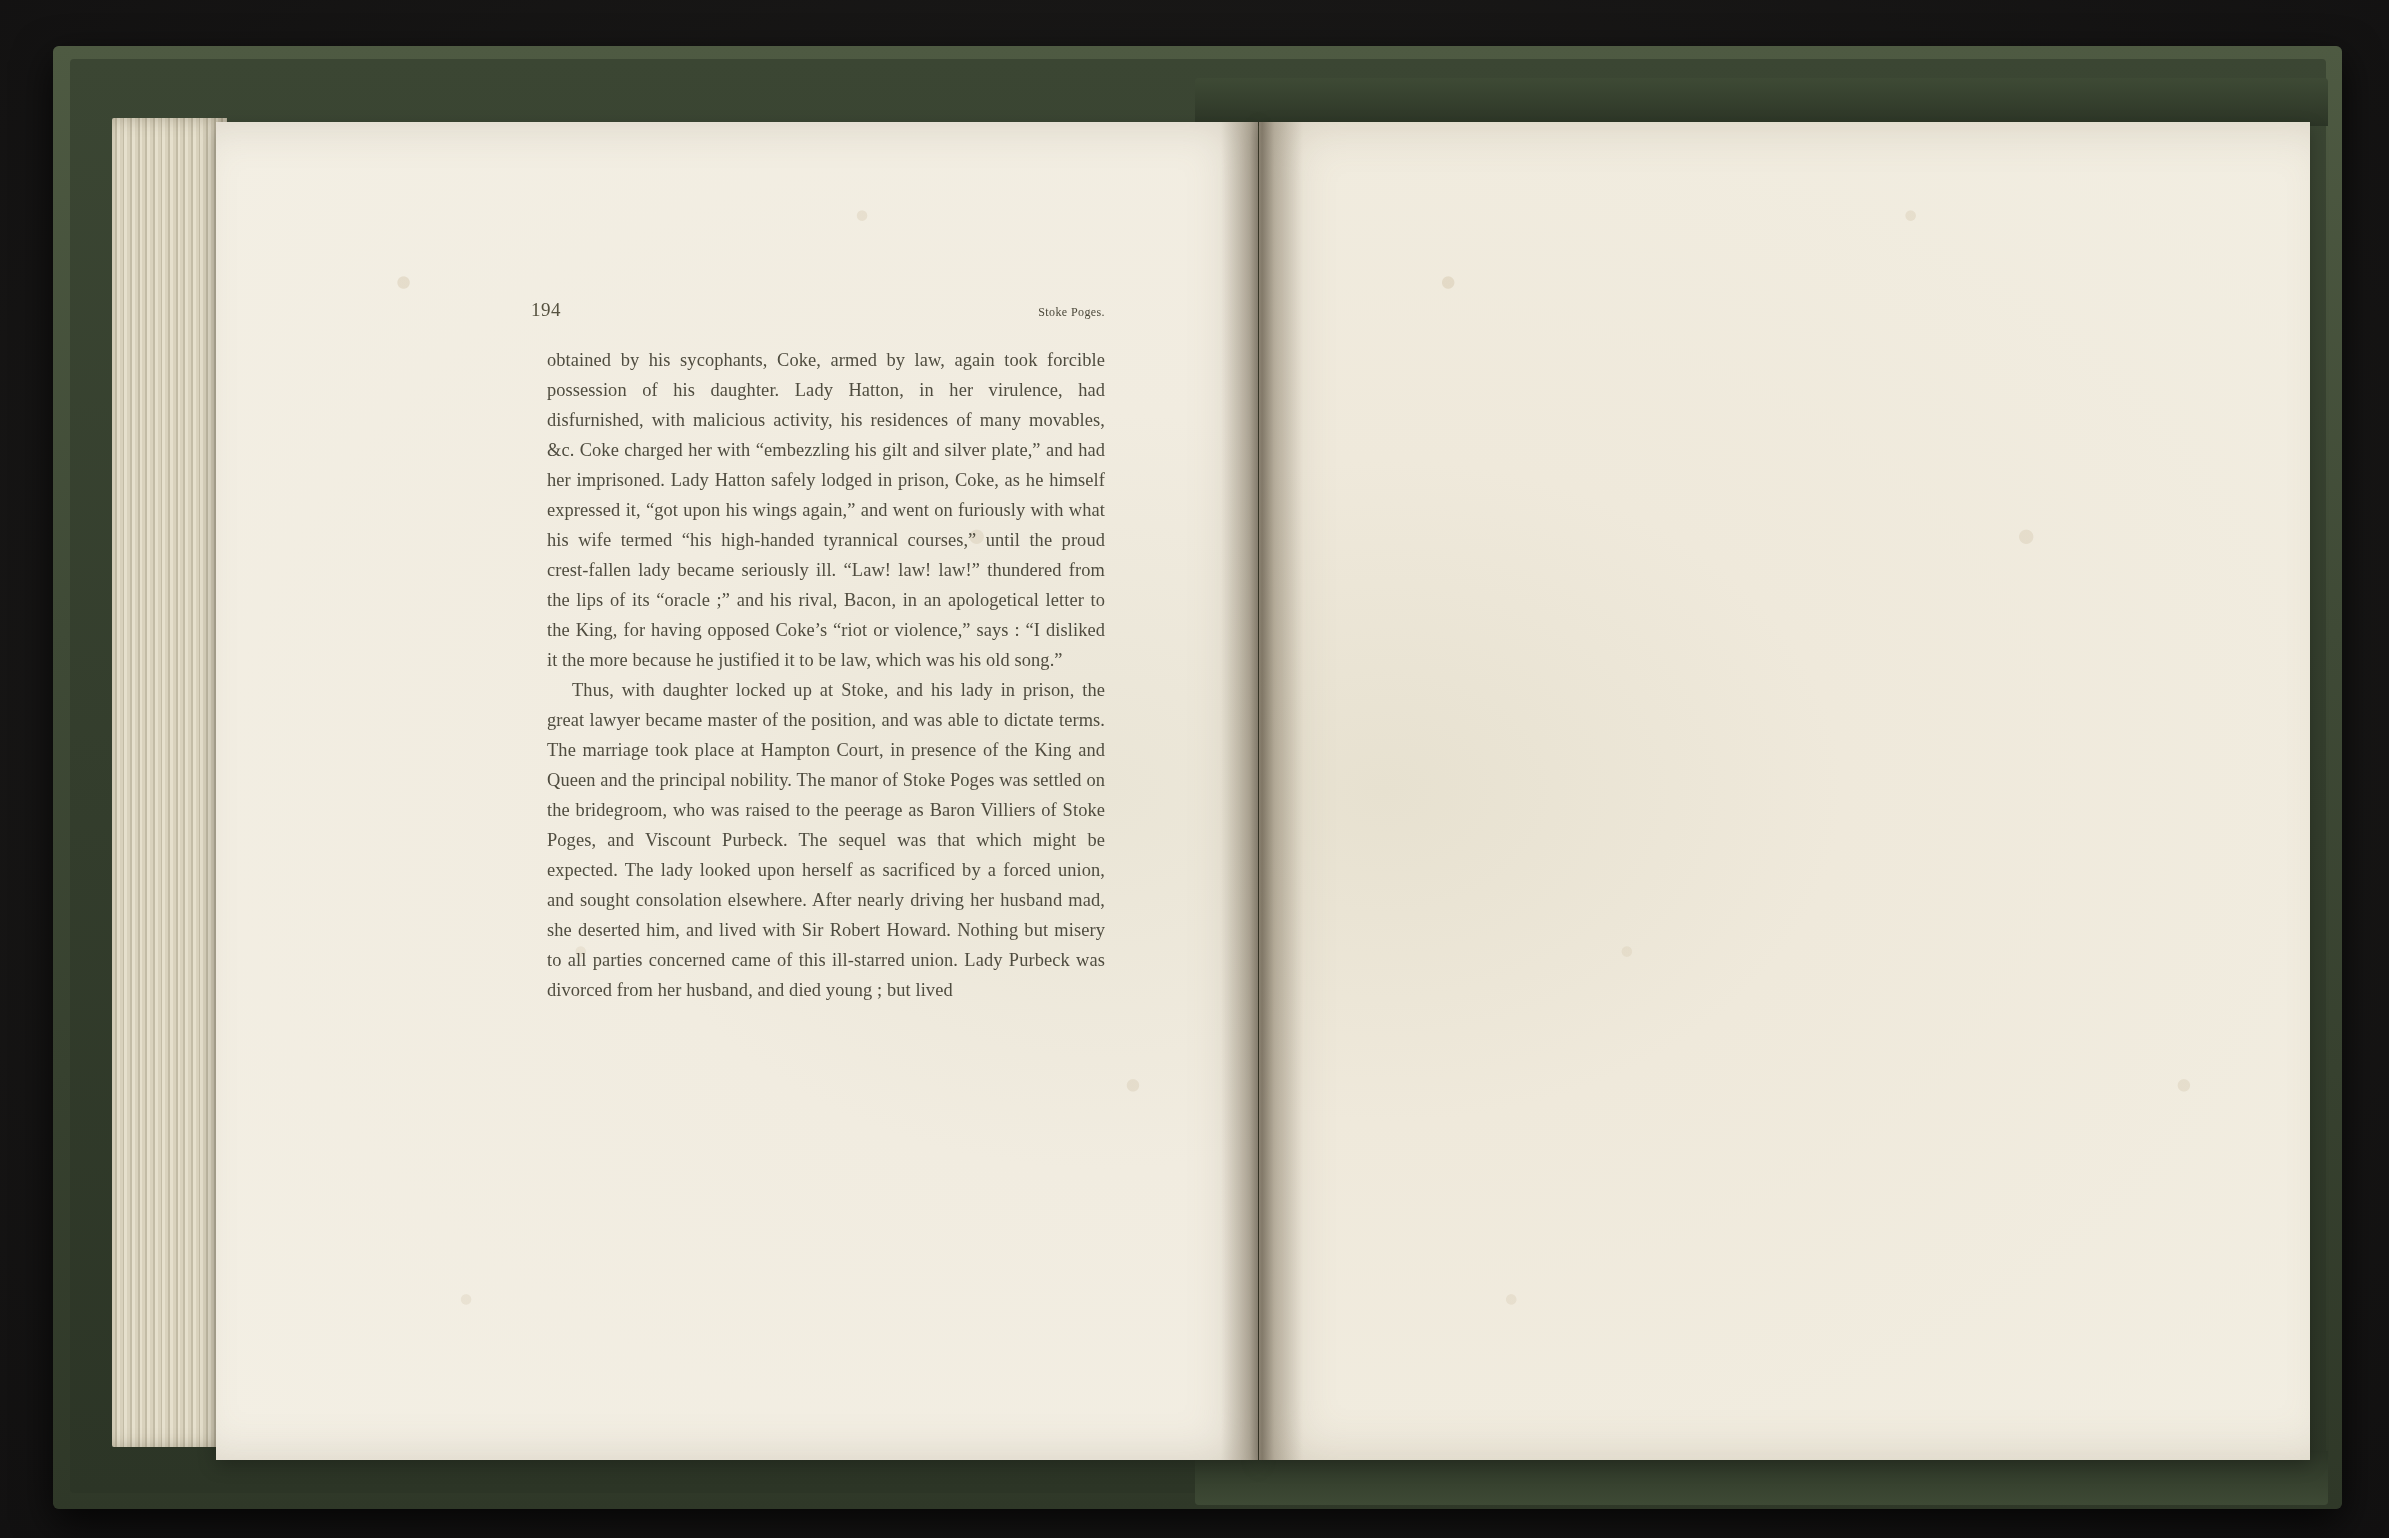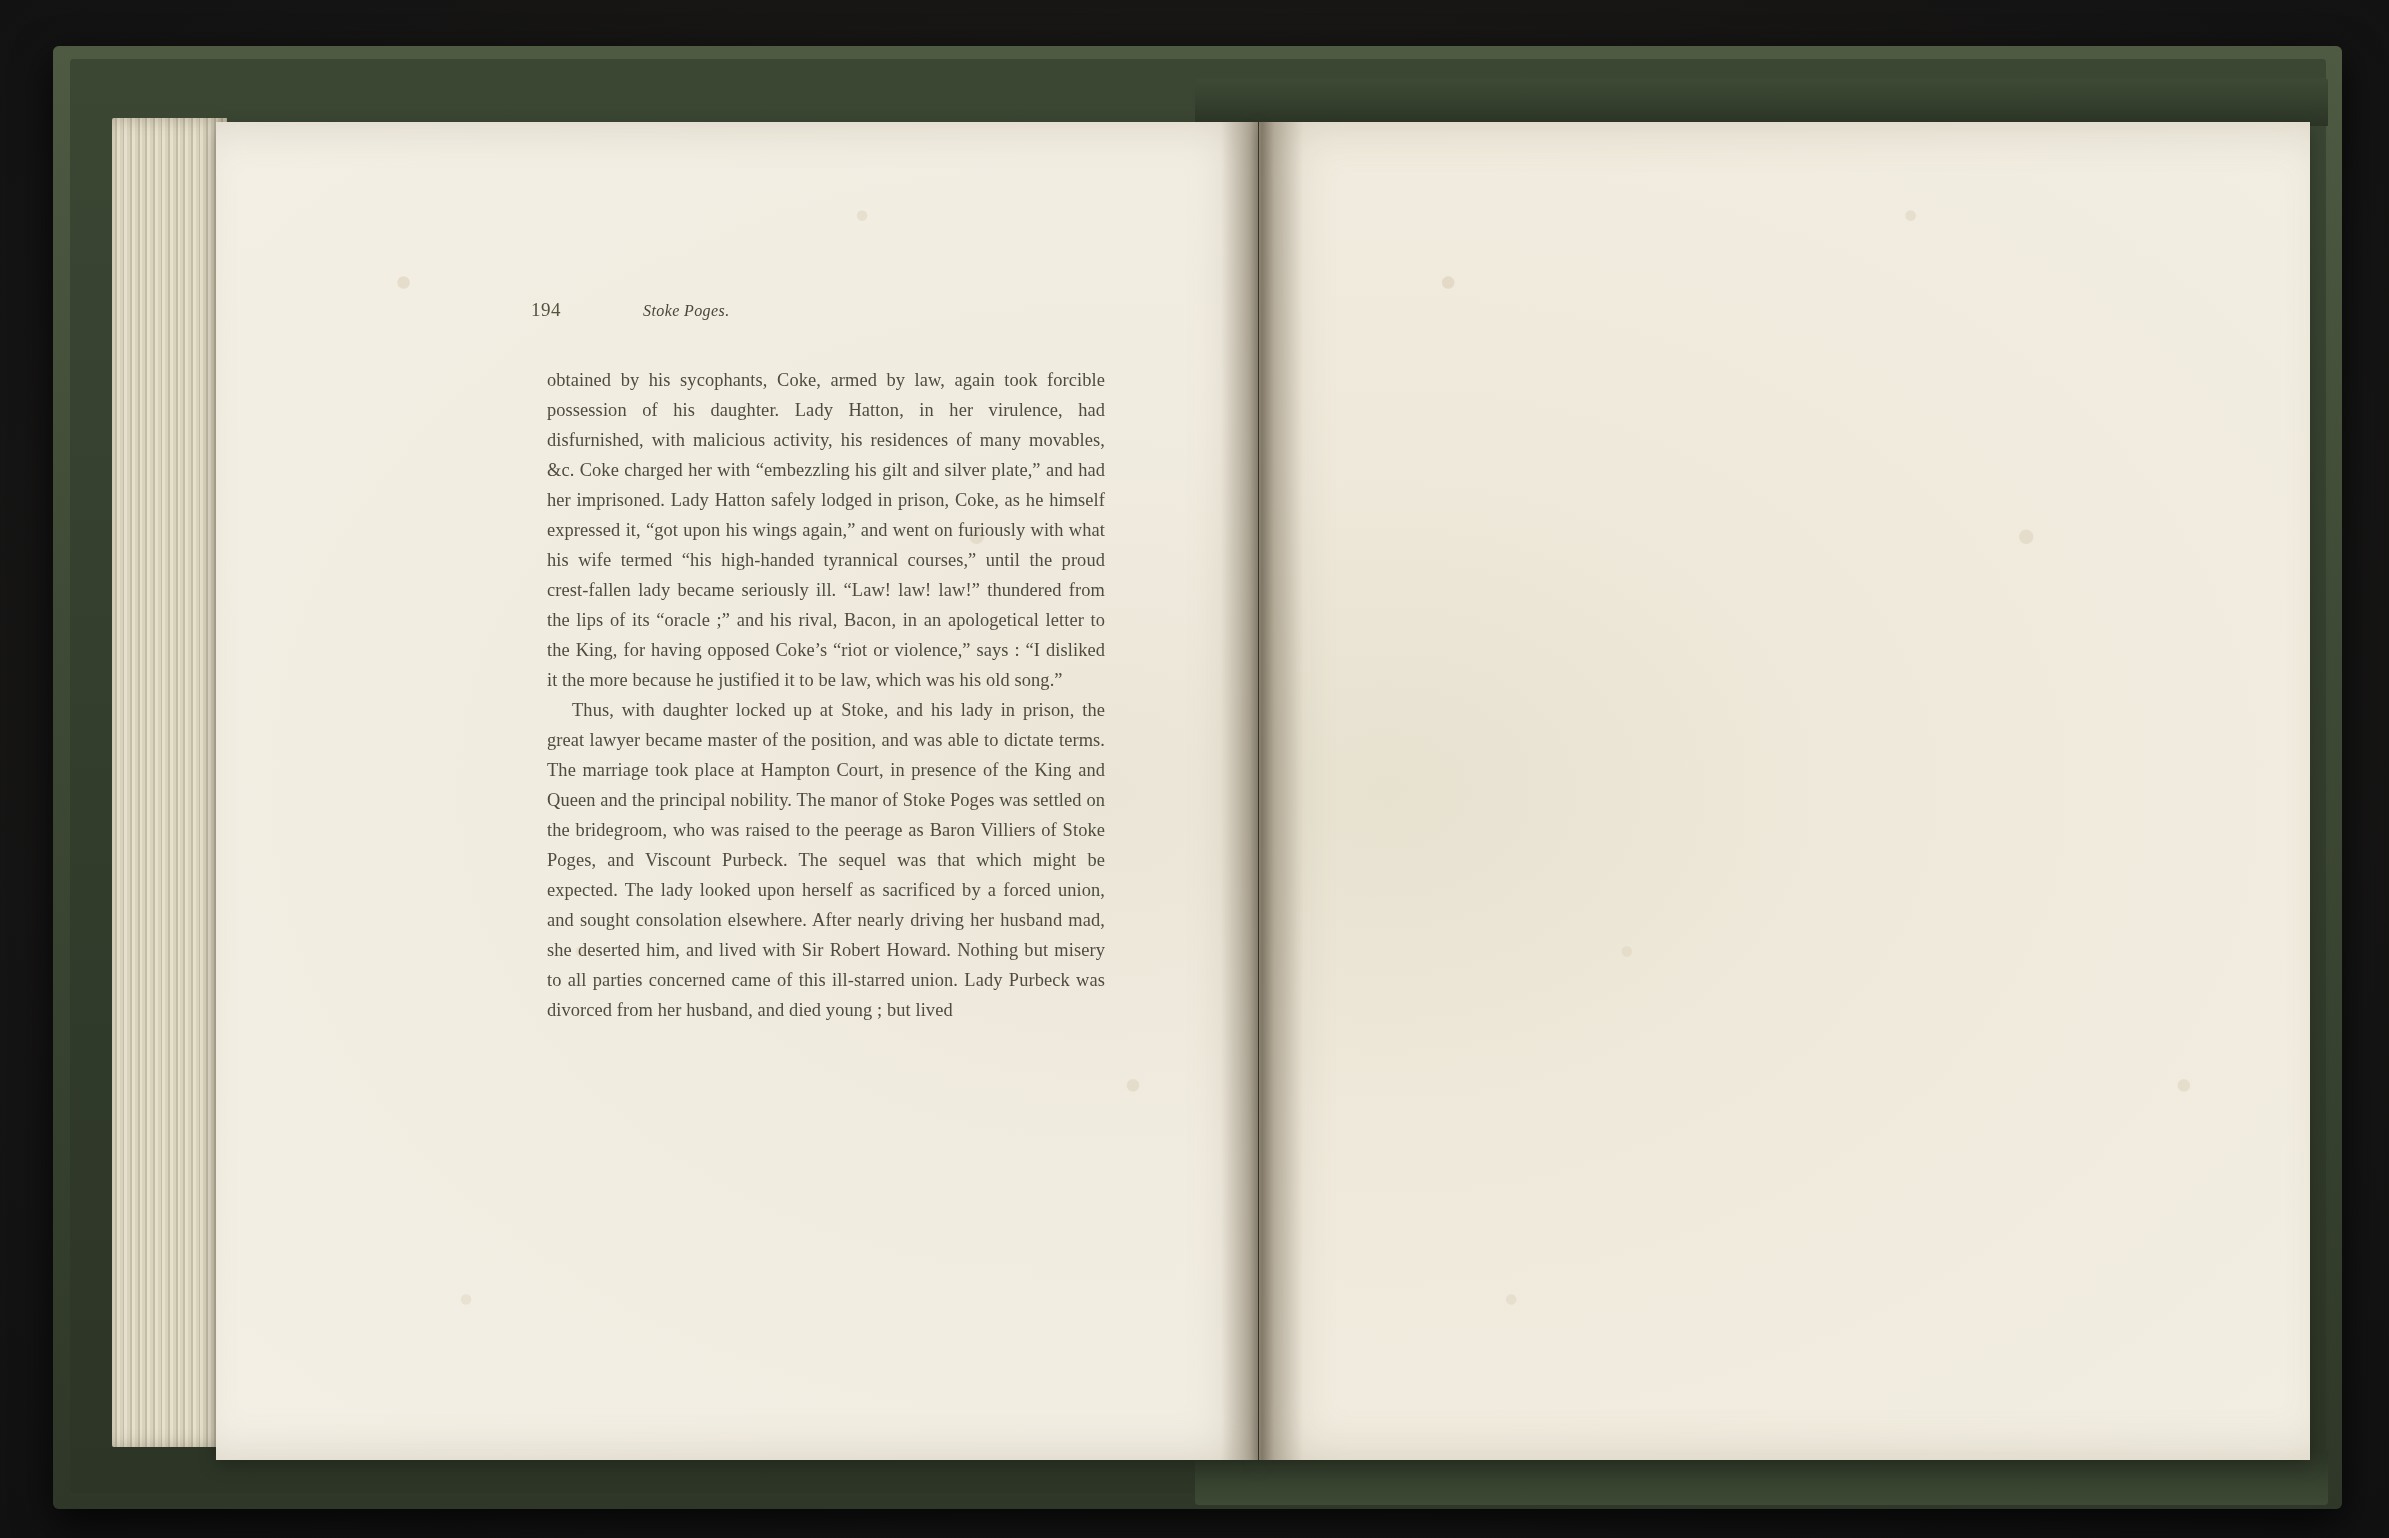--- a/index.html
+++ b/index.html
@@ -138,30 +138,30 @@
     position: absolute;
     left: 315px;
     top: 177px;
     width: 574px;
     color: #4c4a3f;
   }
   .page-head {
     display: flex;
     align-items: baseline;
     gap: 82px;
-    margin-bottom: 44px;
+    margin-bottom: 24px;
+    justify-content: space-between;
   }
   .folio {
     font-size: 19px;
     letter-spacing: 0.5px;
     color: #55513f;
   }
   .running-title {
-    font-style: italic;
-    font-size: 16px;
+    font-size: 12px;
     color: #4a4739;
     letter-spacing: 0.4px;
   }
   .para {
     font-size: 18.4px;
     line-height: 30px;
     text-align: justify;
     color: #4f4c3f;
     margin: 0 0 0 16px;
     letter-spacing: 0.1px;

